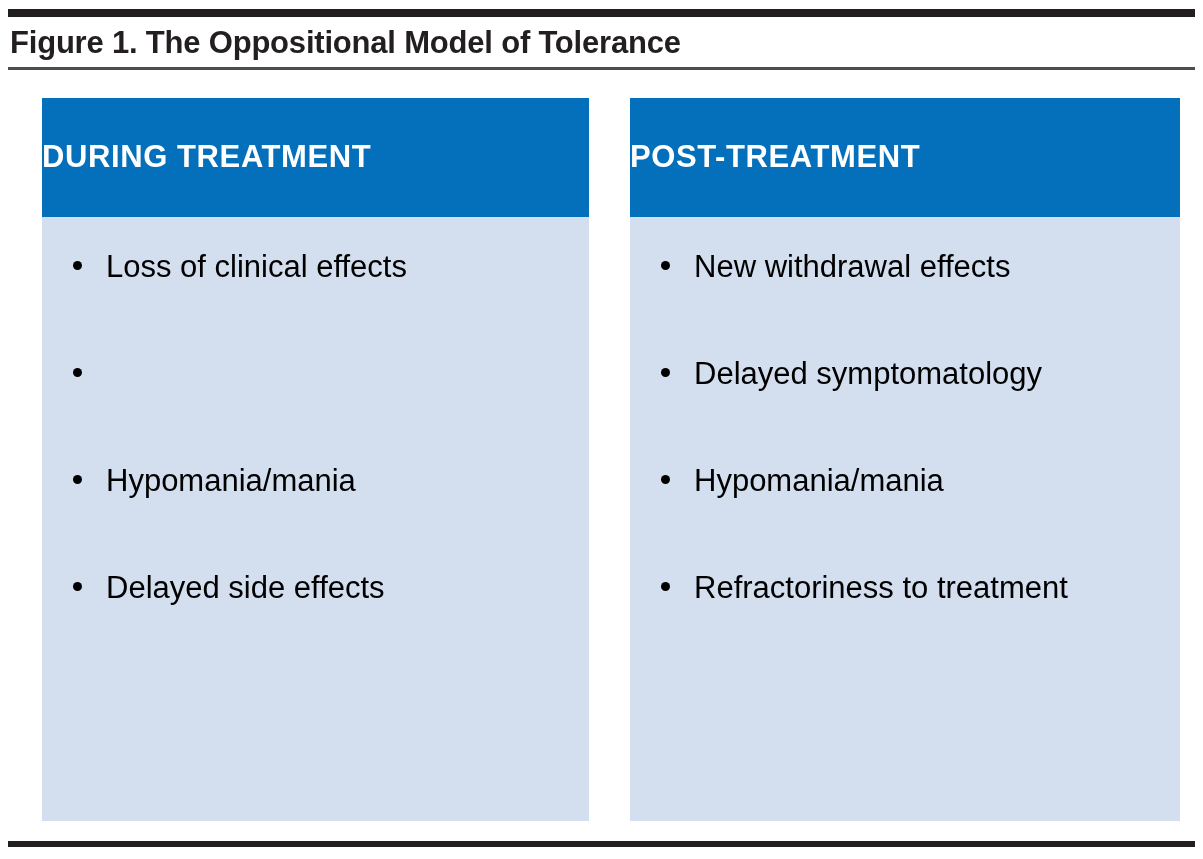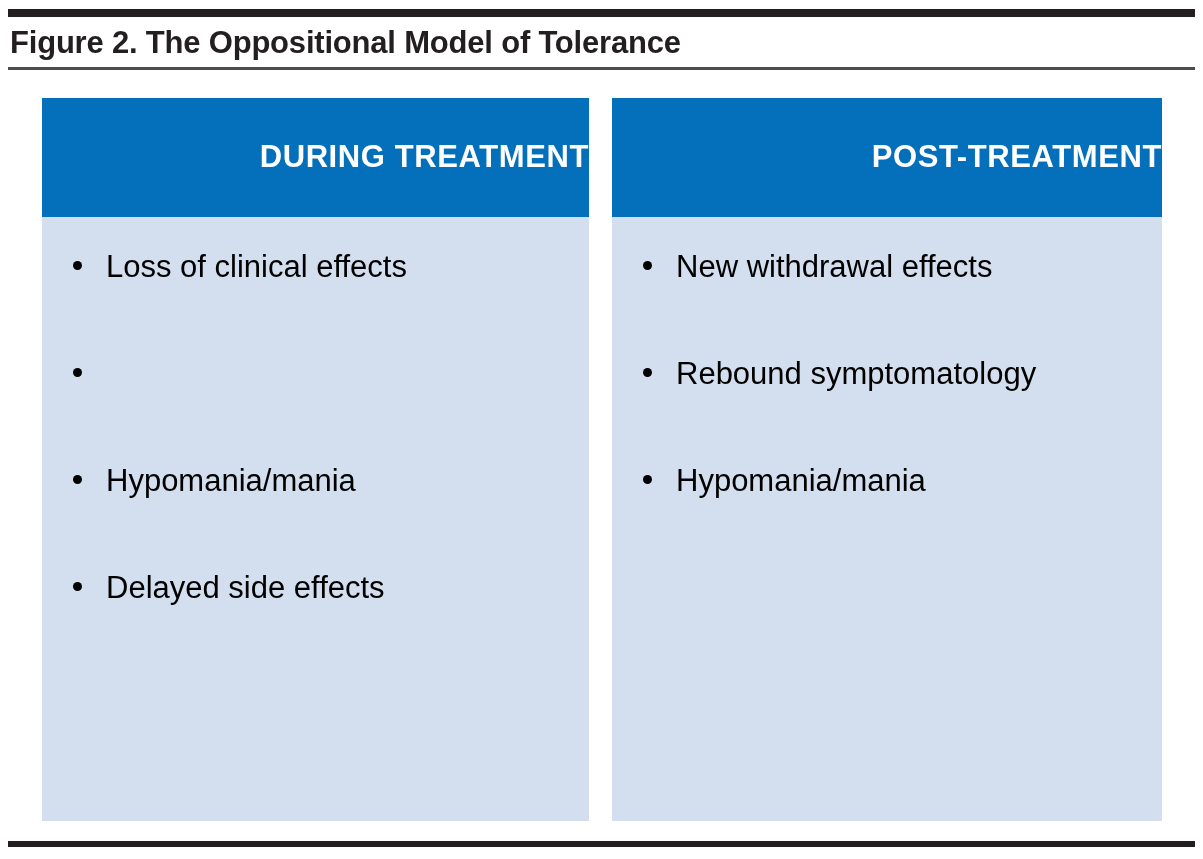--- a/index.html
+++ b/index.html
@@ -79,28 +79,28 @@
   }
 
   .col {
     position: absolute;
     top: 0;
     height: 723px;
     background: #d3deef;
     box-sizing: border-box;
   }
   .col-left  { left: 0px;   width: 547px; }
-  .col-right { left: 570px; width: 550px; }
+  .col-right { left: 588px; width: 550px; }
 
   .col-header {
     height: 119px;
     background: #0470bb;
     display: flex;
     align-items: center;
-    justify-content: flex-end;
+    justify-content: flex-start;
     box-sizing: border-box;
   }
   .col-header-text {
     color: #ffffff;
     font-size: 31px;
     font-weight: bold;
     letter-spacing: 0.6px;
     text-align: center;
     line-height: 1.1;
     white-space: nowrap;
@@ -151,21 +151,21 @@
   
   .bullet-item.tall { min-height: 148px; }
 </style>
 </head>
 <body>
 
 <div class="figure-wrap">
 
   <div class="rule-top"></div>
 
-  <div class="fig-title">Figure 2. The Oppositional Model of Tolerance</div>
+  <div class="fig-title">Figure 1. The Oppositional Model of Tolerance</div>
 
   <div class="rule-title-under"></div>
 
   <div class="columns">
 
     <div class="col col-left">
       <div class="col-header">
         <span class="col-header-text">DURING TREATMENT</span>
       </div>
       <div class="col-body">
@@ -194,26 +194,30 @@
         <span class="col-header-text">POST-TREATMENT</span>
       </div>
       <div class="col-body">
         <ul class="bullet-list">
           <li class="bullet-item">
             <span class="bullet-dot"></span>
             <span class="bullet-text">New withdrawal effects</span>
           </li>
           <li class="bullet-item">
             <span class="bullet-dot"></span>
-            <span class="bullet-text">Rebound symptomatology</span>
+            <span class="bullet-text">Delayed symptomatology</span>
           </li>
           <li class="bullet-item">
             <span class="bullet-dot"></span>
             <span class="bullet-text">Hypomania/mania</span>
           </li>
+          <li class="bullet-item">
+            <span class="bullet-dot"></span>
+            <span class="bullet-text">Refractoriness to treatment</span>
+          </li>
         </ul>
       </div>
     </div>
 
   </div>
 
   <div class="rule-bottom"></div>
 
 </div>
 

